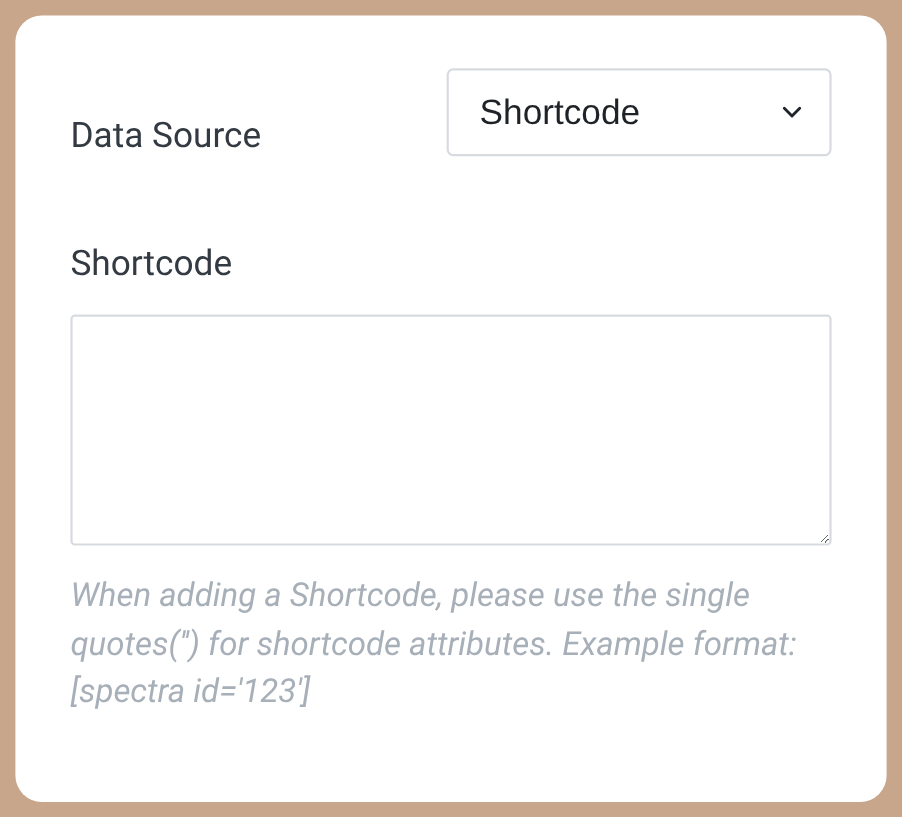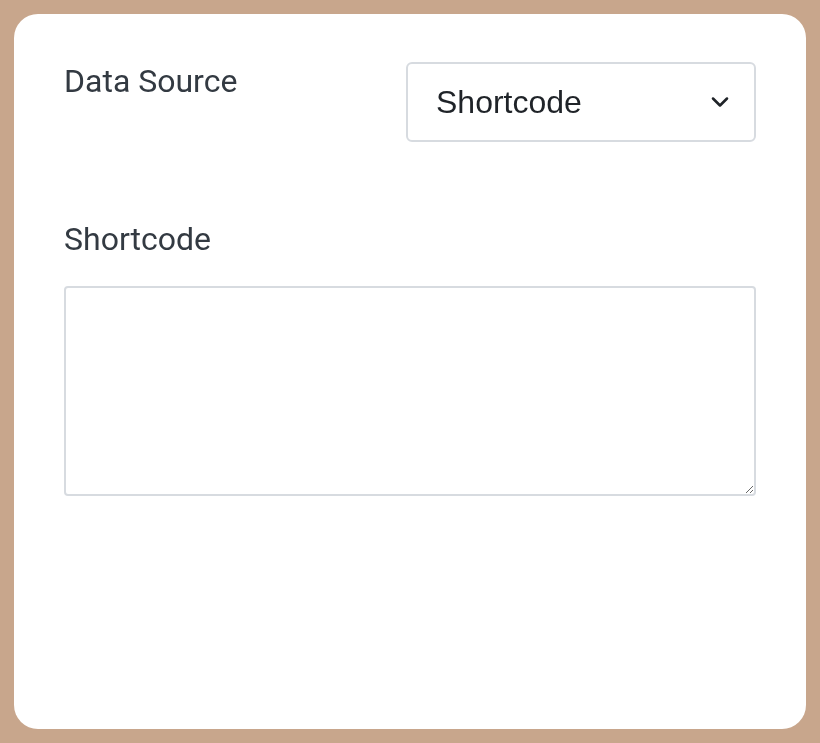--- a/index.html
+++ b/index.html
@@ -21,21 +21,21 @@
       background: #ffffff;
       width: 100%;
       height: 100%;
       border-radius: 24px;
       padding: 48px 50px 40px 50px;
       display: flex;
       flex-direction: column;
     }
     .row-datasource {
       display: flex;
-      align-items: flex-start;
+      align-items: flex-end;
       justify-content: space-between;
       margin-bottom: 78px;
     }
     .label {
       font-size: 32px;
       color: #333a42;
       font-weight: 400;
     }
     .select-wrap {
       position: relative;
@@ -114,14 +114,15 @@
           <polyline points="6 9 12 15 18 9"></polyline>
         </svg>
       </span>
     </div>
   </div>
 
   <span class="shortcode-label">Shortcode</span>
 
   <textarea class="shortcode-input" value="" style=""></textarea>
 
+  <p class="helper-text">When adding a Shortcode, please use the single quotes('') for shortcode attributes. Example format: [spectra id='123']</p>
 
 </div>
 
 </body></html>

